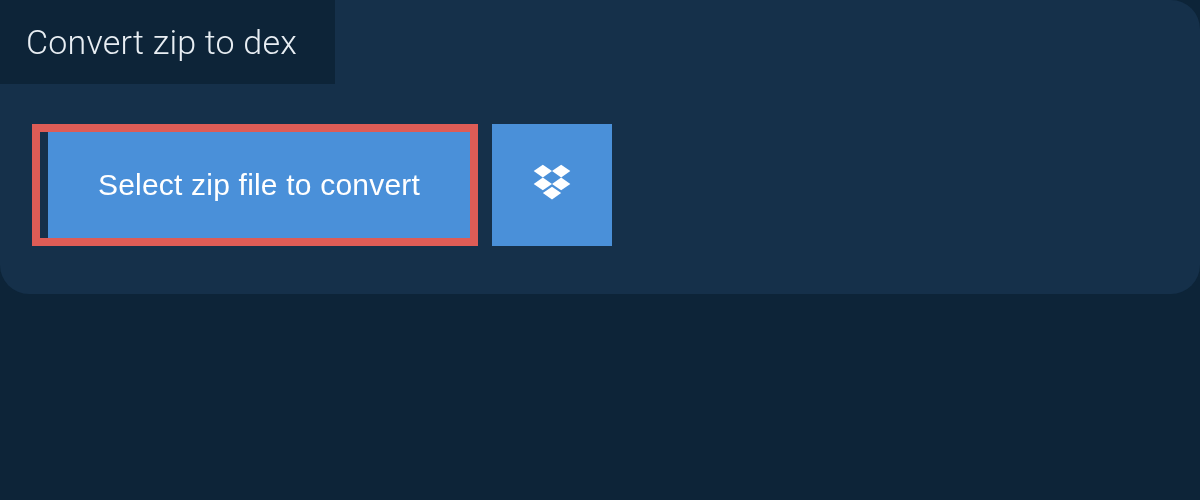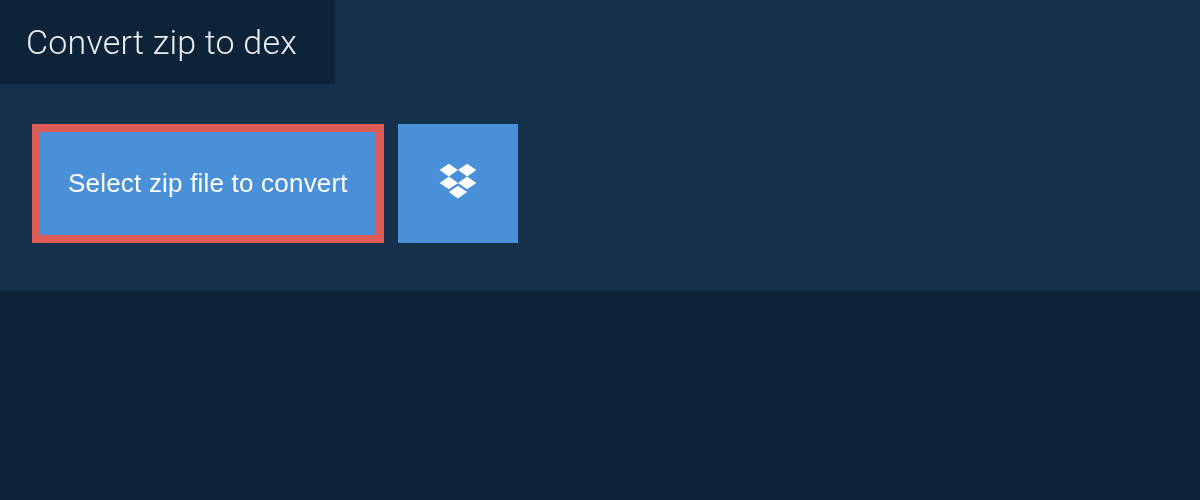--- a/index.html
+++ b/index.html
@@ -12,20 +12,21 @@
       height: 500px;
       background: #0d2438;
       font-family: -apple-system, BlinkMacSystemFont, "Segoe UI", Roboto, Helvetica, Arial, sans-serif;
       overflow: hidden;
     }
     .panel {
       background: #15304a;
       width: 100%;
       padding-top: 0;
       padding-bottom: 48px;
+      border-radius: 29px;
     }
     .title-tab {
       display: inline-block;
       background: #0d2438;
       color: #e8eef3;
       font-size: 34px;
       font-weight: 300;
       padding: 22px 38px 22px 26px;
       letter-spacing: 0.2px;
     }
@@ -34,27 +35,28 @@
       align-items: stretch;
       padding: 40px 0 0 32px;
     }
     .select-file-wrapper {
       border: 8px solid #de5c56;
       display: inline-block;
     }
     .select-file-button {
       background: #4a90d9;
       color: #ffffff;
-      font-size: 26px;
+      font-size: 30px;
       font-weight: 300;
-      padding: 36px 28px;
+      padding: 36px 50px;
       cursor: pointer;
       border: none;
       display: block;
       letter-spacing: 0.2px;
+      margin-left: 8px;
     }
     .dropbox-button {
       background: #4a90d9;
       width: 120px;
       margin-left: 14px;
       display: flex;
       align-items: center;
       justify-content: center;
       cursor: pointer;
     }

